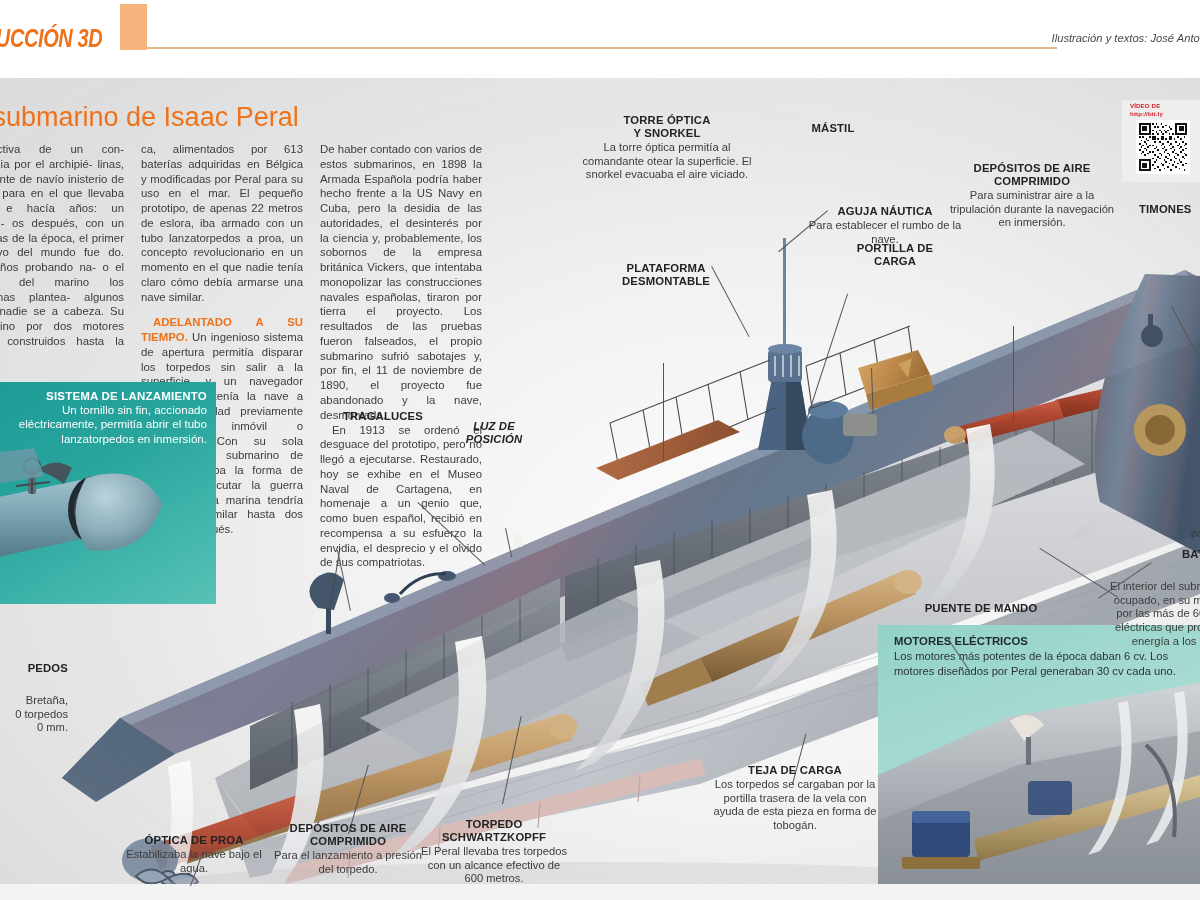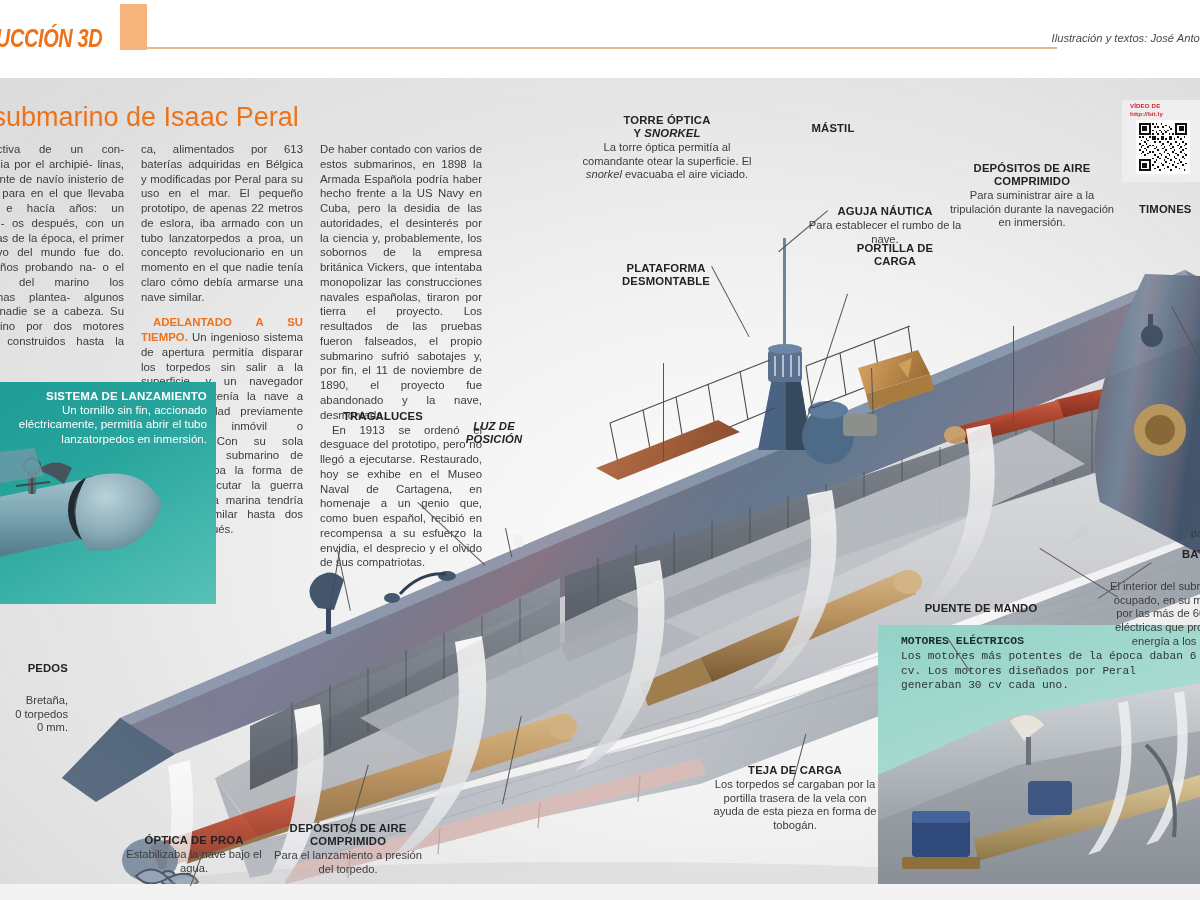--- a/index.html
+++ b/index.html
@@ -63,38 +63,38 @@
   }
   .inset-launch .txt{position:absolute;right:9px;top:8px;width:196px;text-align:right;color:#ffffff;}
   .inset-launch .t-title{font-size:11.5px;font-weight:bold;letter-spacing:.2px;margin-bottom:1px;}
   .inset-launch .t-body{font-size:11.6px;line-height:1.245;}
 
   
   .inset-motors{
     position:absolute;left:878px;top:547px;width:322px;height:275px;overflow:hidden;z-index:14;
     background:linear-gradient(160deg,#93d2c8 0%,#a8dbd1 45%,#bfe4da 100%);
   }
-  .inset-motors .txt{position:absolute;left:23px;top:10px;width:296px;color:#2e3436;font-family:Liberation Mono, monospace;}
+  .inset-motors .txt{position:absolute;left:16px;top:10px;width:296px;color:#2e3436;}
   .inset-motors .m-title{font-size:11.4px;font-weight:bold;color:#1f2a2c;margin-bottom:2px;}
   .inset-motors .m-body{font-size:11.2px;line-height:1.3;}
 
   
   .videobox{position:absolute;right:0;top:22px;width:78px;height:82px;background:#eeeeee;z-index:30;}
   .videobox .vb-t1{position:absolute;left:8px;top:2px;font-size:6.2px;font-weight:bold;color:#d6222a;white-space:nowrap;letter-spacing:.1px;}
   .videobox .vb-t2{position:absolute;left:8px;top:10px;font-size:6.2px;font-weight:bold;color:#d6222a;white-space:nowrap;letter-spacing:.1px;}
   .qr{position:absolute;left:14px;top:20px;width:54px;height:54px;background:#ffffff;padding:3px;box-sizing:border-box;}
 
   
   .cl{position:absolute;z-index:20;color:#2f2f31;}
   .cl .c-title{font-size:11.3px;font-weight:bold;line-height:1.16;letter-spacing:.15px;color:#232325;}
   .cl .c-body{font-size:11.2px;line-height:1.215;color:#3c3c3e;margin-top:1px;}
   .cl.ctr{text-align:center;}
   .cl.rgt{text-align:right;}
   .cl.lft{text-align:left;}
-  .ital{font-style:italic;}
+  .ital{}
 
   
   .lead{position:absolute;background:#555557;transform-origin:0 0;z-index:18;height:1px;}
 
   
   svg.art{position:absolute;left:0;top:0;width:1200px;height:822px;z-index:8;overflow:visible;}
 
   
   .footstrip{position:absolute;left:0;bottom:0;width:1200px;height:16px;background:#f3f3f3;z-index:16;}
 </style>
@@ -621,20 +621,24 @@
 
     <div class="cl ctr" style="left:896px;top:524px;width:170px;">
       <div class="c-title">PUENTE DE MANDO</div>
     </div>
 
     <div class="cl ctr" style="left:710px;top:686px;width:170px;">
       <div class="c-title">TEJA DE CARGA</div>
       <div class="c-body">Los torpedos se cargaban por la portilla trasera de la vela con ayuda de esta pieza en forma de tobogán.</div>
     </div>
 
+    <div class="cl ctr" style="left:420px;top:740px;width:148px;">
+      <div class="c-title">TORPEDO SCHWARTZKOPFF</div>
+      <div class="c-body">El Peral llevaba tres torpedos con un alcance efectivo de 600 metros.</div>
+    </div>
 
     <div class="cl ctr" style="left:272px;top:744px;width:152px;">
       <div class="c-title">DEPÓSITOS DE AIRE COMPRIMIDO</div>
       <div class="c-body">Para el lanzamiento a presión del torpedo.</div>
     </div>
 
     <div class="cl ctr" style="left:124px;top:756px;width:140px;">
       <div class="c-title">ÓPTICA DE PROA</div>
       <div class="c-body">Estabilizaba la nave bajo el agua.</div>
     </div>

